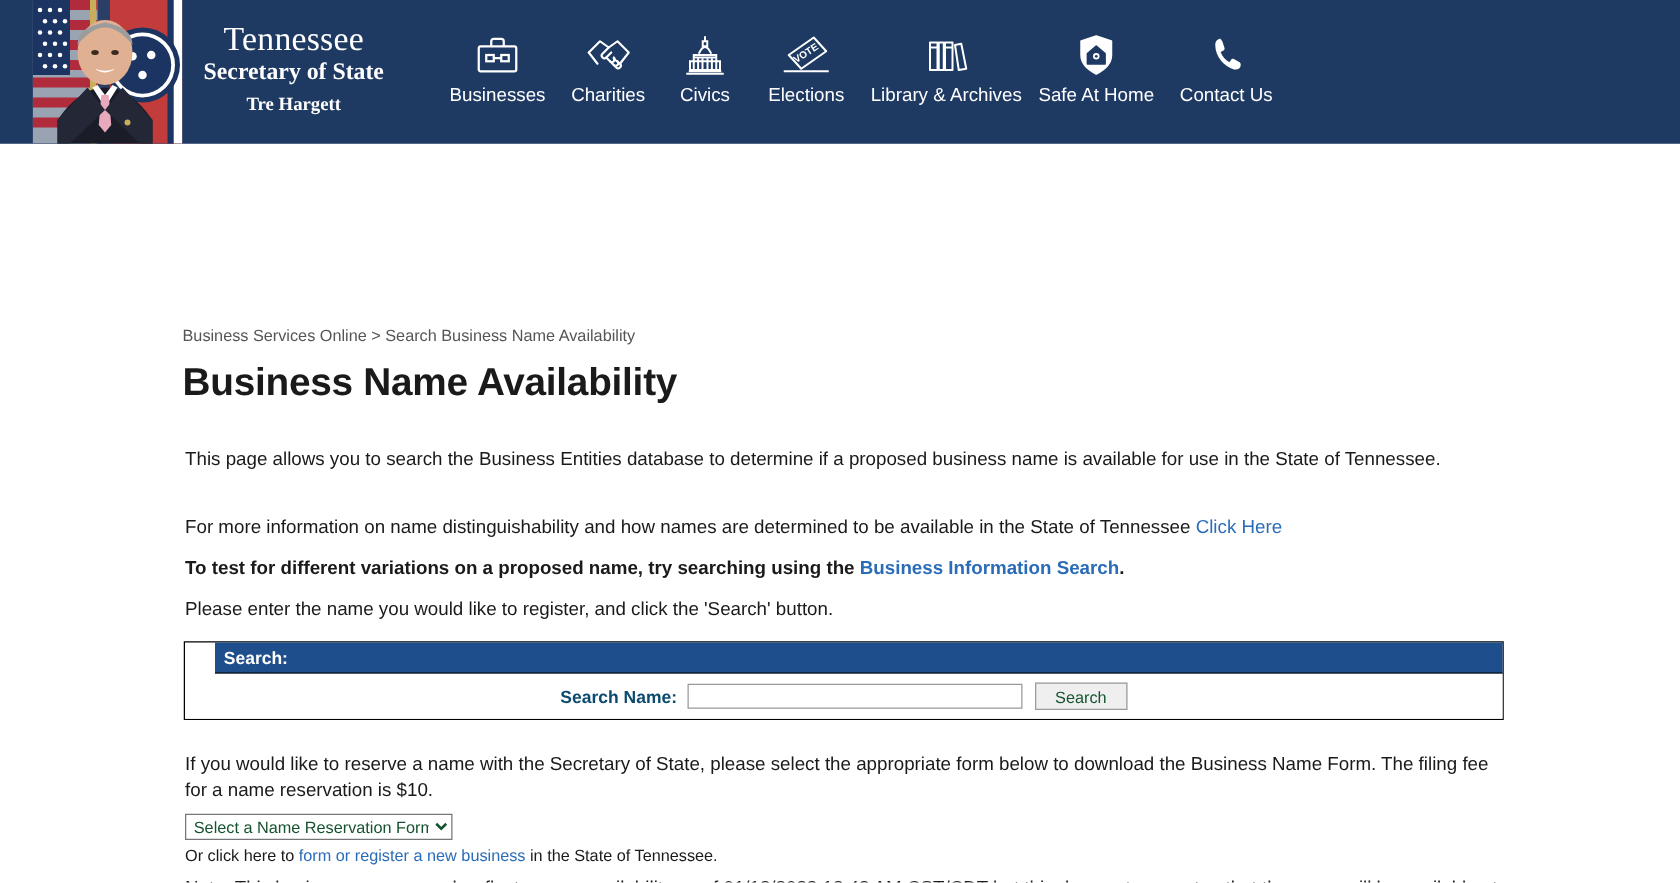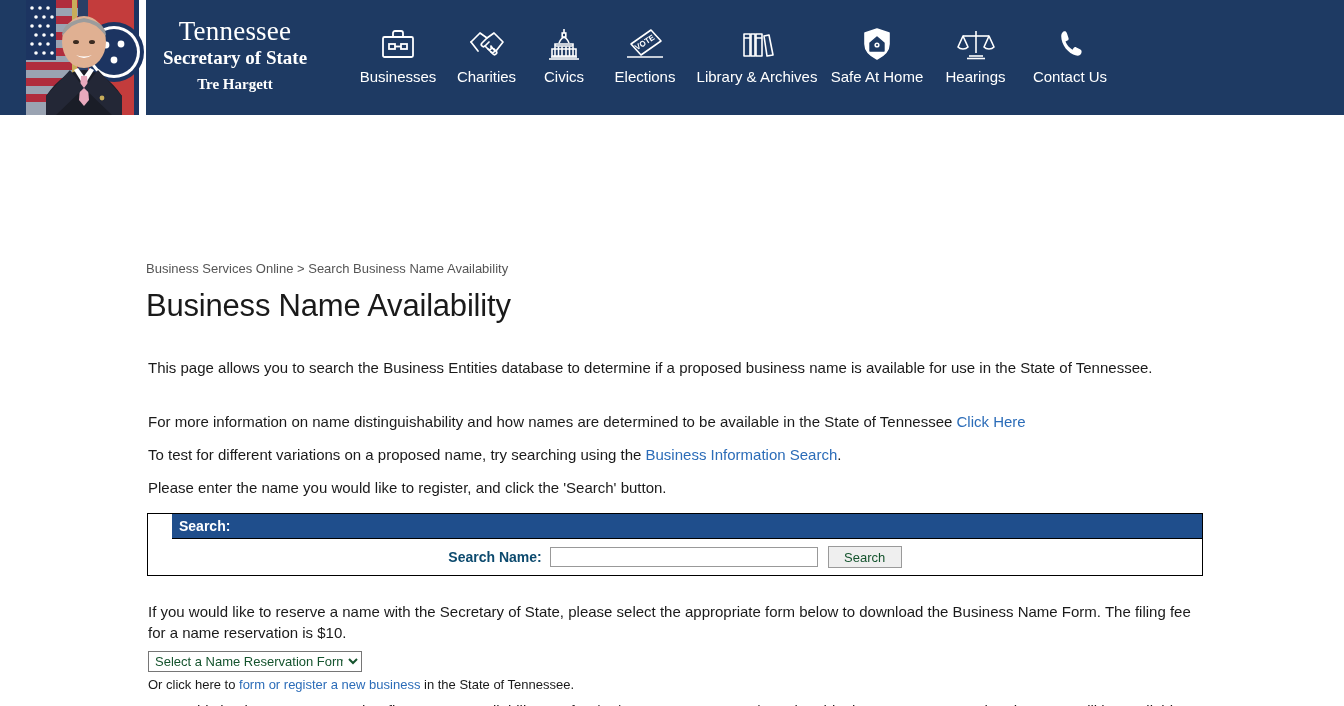--- a/index.html
+++ b/index.html
@@ -92,36 +92,36 @@
     top: 146px;
     font-size: 13px;
     color: #555555;
   }
   #page-title {
     position: absolute;
     left: 146px;
     top: 173px;
     font-size: 31px;
     color: #1a1a1a;
-    font-weight: normal;
+    font-weight: bold;
     margin: 0;
     letter-spacing: -0.2px;
   }
 
   .para {
     position: absolute;
     left: 148px;
     width: 1060px;
     font-size: 15px;
     color: #1a1a1a;
     line-height: 1.42;
   }
   #para-1 { top: 242px; }
   #para-2 { top: 296px; }
-  #para-3 { top: 329px; }
+  #para-3 { top: 329px; font-weight: bold; }
   #para-4 { top: 362px; }
 
   a.link { color: #2b6cb8; text-decoration: none; cursor: pointer; }
 
   
   #search-panel {
     position: absolute;
     left: 147px;
     top: 398px;
     width: 1056px;
@@ -370,33 +370,20 @@
         <svg width="38" height="36" viewBox="0 0 38 36" fill="none" stroke="#ffffff" stroke-width="1.6" stroke-linejoin="round">
           <path d="M19 3 L31 7 V18 c0 8 -6 12 -12 15 c-6 -3 -12 -7 -12 -15 V7 Z" fill="#ffffff"></path>
           <path d="M12 17 L19 11 L26 17 V25 H12 Z" fill="#1e3a63" stroke="#1e3a63" stroke-width="1.4"></path>
           <circle cx="19" cy="19" r="2.6" fill="#ffffff" stroke="none"></circle>
           <circle cx="19" cy="19" r="1.1" fill="#1e3a63" stroke="none"></circle>
         </svg>
       </span>
       <span class="nav-label">Safe At Home</span>
     </a>
 
-    <a class="nav-item" style="width:89px">
-      <span class="nav-icon">
-        <svg width="40" height="36" viewBox="0 0 40 36" fill="none" stroke="#ffffff" stroke-width="1.6" stroke-linejoin="round">
-          <path d="M20 5 V27"></path>
-          <path d="M7 10 H33"></path>
-          <path d="M7 10 L2 21 a6 4.5 0 0 0 10 0 Z"></path>
-          <path d="M33 10 L28 21 a6 4.5 0 0 0 10 0 Z"></path>
-          <path d="M13 30 H27"></path>
-          <path d="M11 32.5 H29"></path>
-        </svg>
-      </span>
-      <span class="nav-label">Hearings</span>
-    </a>
 
     <a class="nav-item" style="width:100px">
       <span class="nav-icon">
         <svg width="36" height="36" viewBox="0 0 36 36" fill="#ffffff">
           <path d="M13.6 5 c-2.6 0 -4.4 2 -4.4 5 c0 9 7 17.5 15 19.5 c2.8 .7 5.2 -1 5.4 -3.6 c.1 -1.3 -.5 -2 -1.6 -2.6 l-3.6 -1.9 c-1.2 -.6 -2.1 -.3 -2.8 .7 l-1.1 1.6 c-3.3 -2 -5.6 -4.6 -7 -8.2 l1.9 -.9 c1.2 -.6 1.5 -1.5 1.1 -2.7 l-1.4 -4.2 c-.3 -1.1 -.9 -1.7 -1.9 -2.7 Z"></path>
         </svg>
       </span>
       <span class="nav-label">Contact Us</span>
     </a>
 

